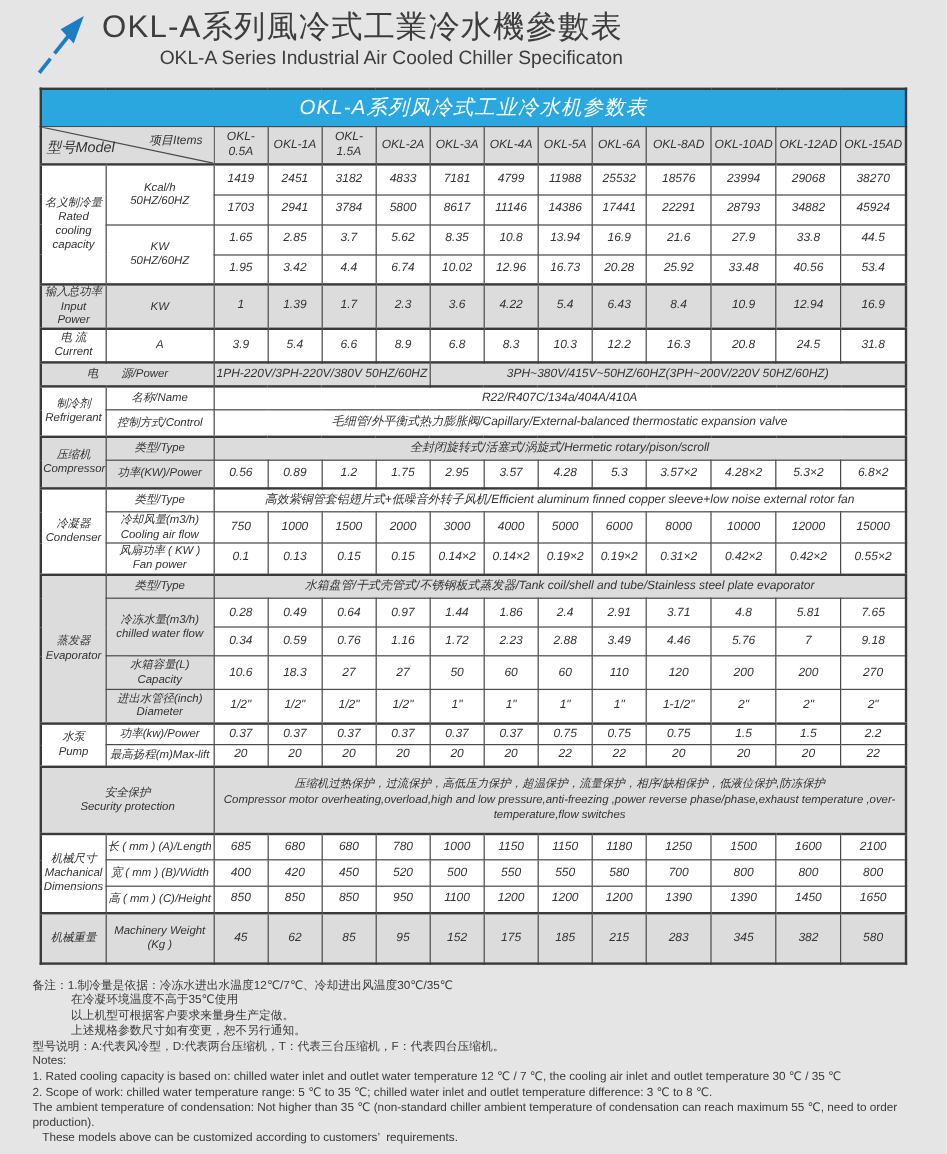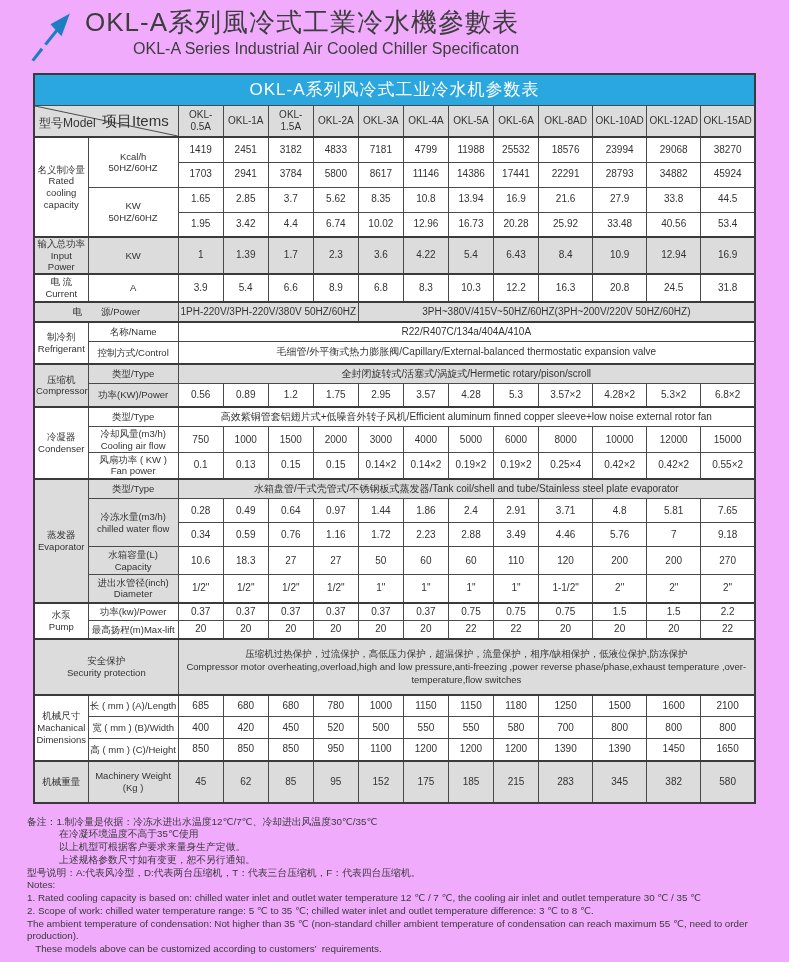--- a/index.html
+++ b/index.html
@@ -1,39 +1,39 @@
 <!DOCTYPE html>
 <html><head>
 <meta charset="utf-8">
 <style>
   html,body { margin:0; padding:0; background:#fff; }
   body { width:789px; height:962px; font-family:"Liberation Sans","DejaVu Sans",sans-serif; color:#333; }
-  .page { position:relative; width:789px; height:962px; overflow:hidden; background:#f0abfc; }
+  .page { position:relative; width:789px; height:962px; overflow:hidden; background:#e5e5e5; }
 
   
   .hdr { display:flex; align-items:flex-start; padding:8px 0 0 27px; }
   .logo { width:52px; height:54px; margin:2px 6px 0 0; flex:0 0 auto; }
   .titles .zh { font-size:26px; color:#3d3d3d; letter-spacing:1px; line-height:1.15; }
   .titles .en { font-size:16px; color:#3d3d3d; margin-top:2px;text-align:right; }
 
   
-  .tblwrap { margin:9px 0 0 33px; }
+  .tblwrap { margin:9px 0 0 33px;font-style:italic; }
   table { border-collapse:collapse; table-layout:fixed; width:723px; border:2px solid #3a3a3a; }
   td { border:1px solid #4a4a4a; text-align:center; vertical-align:middle; padding:0 1px; line-height:1.22; font-size:10px; color:#333; background:#fff; }
   tr.sec > td { border-top:2px solid #3a3a3a; }
   .tt { background:#2BA7E0; color:#fff; font-size:17px; height:30px; letter-spacing:1px; }
   .g  { background:#DCDCDC; }
   .mh { font-size:10px; }
   .lab { font-size:9.5px; }
   .val { font-size:10px; }
   .pre { white-space:pre-line; }
   .corner { position:relative; height:30px; padding:0; }
   .diag { position:absolute; left:0; top:0; width:100%; height:100%; }
   .c-model { position:absolute; left:4px; bottom:5px; font-size:12px; }
-  .c-items { position:absolute; right:9px; top:6px; font-size:15px; }
+  .c-items { position:absolute; right:9px; top:6px; font-size:10px; }
   .sec-cell { text-align:left; padding:2px 6px; }
   .sectext { text-align:center; font-size:9.5px; line-height:1.4; white-space:normal; }
 
   
   .notes { margin:12px 30px 0 27px; }
   .nline { white-space:pre-wrap; font-size:9.8px; line-height:1.3; color:#3a3a3a; }
 </style>
 </head>
 <body>
 
@@ -263,21 +263,21 @@
         <td class="lab pre">风扇功率 ( KW )
 Fan power</td>
       <td class="val">0.1</td>
             <td class="val">0.13</td>
             <td class="val">0.15</td>
             <td class="val">0.15</td>
             <td class="val">0.14×2</td>
             <td class="val">0.14×2</td>
             <td class="val">0.19×2</td>
             <td class="val">0.19×2</td>
-            <td class="val">0.25×4</td>
+            <td class="val">0.31×2</td>
             <td class="val">0.42×2</td>
             <td class="val">0.42×2</td>
             <td class="val">0.55×2</td>
           </tr>
 
       <tr class="sec" style="height:20px">
         <td class="lab pre g" rowspan="5">蒸发器
 Evaporator</td>
         <td class="lab g">类型/Type</td>
         <td class="val g" colspan="12">水箱盘管/干式壳管式/不锈钢板式蒸发器/Tank coil/shell and tube/Stainless steel plate evaporator</td>

